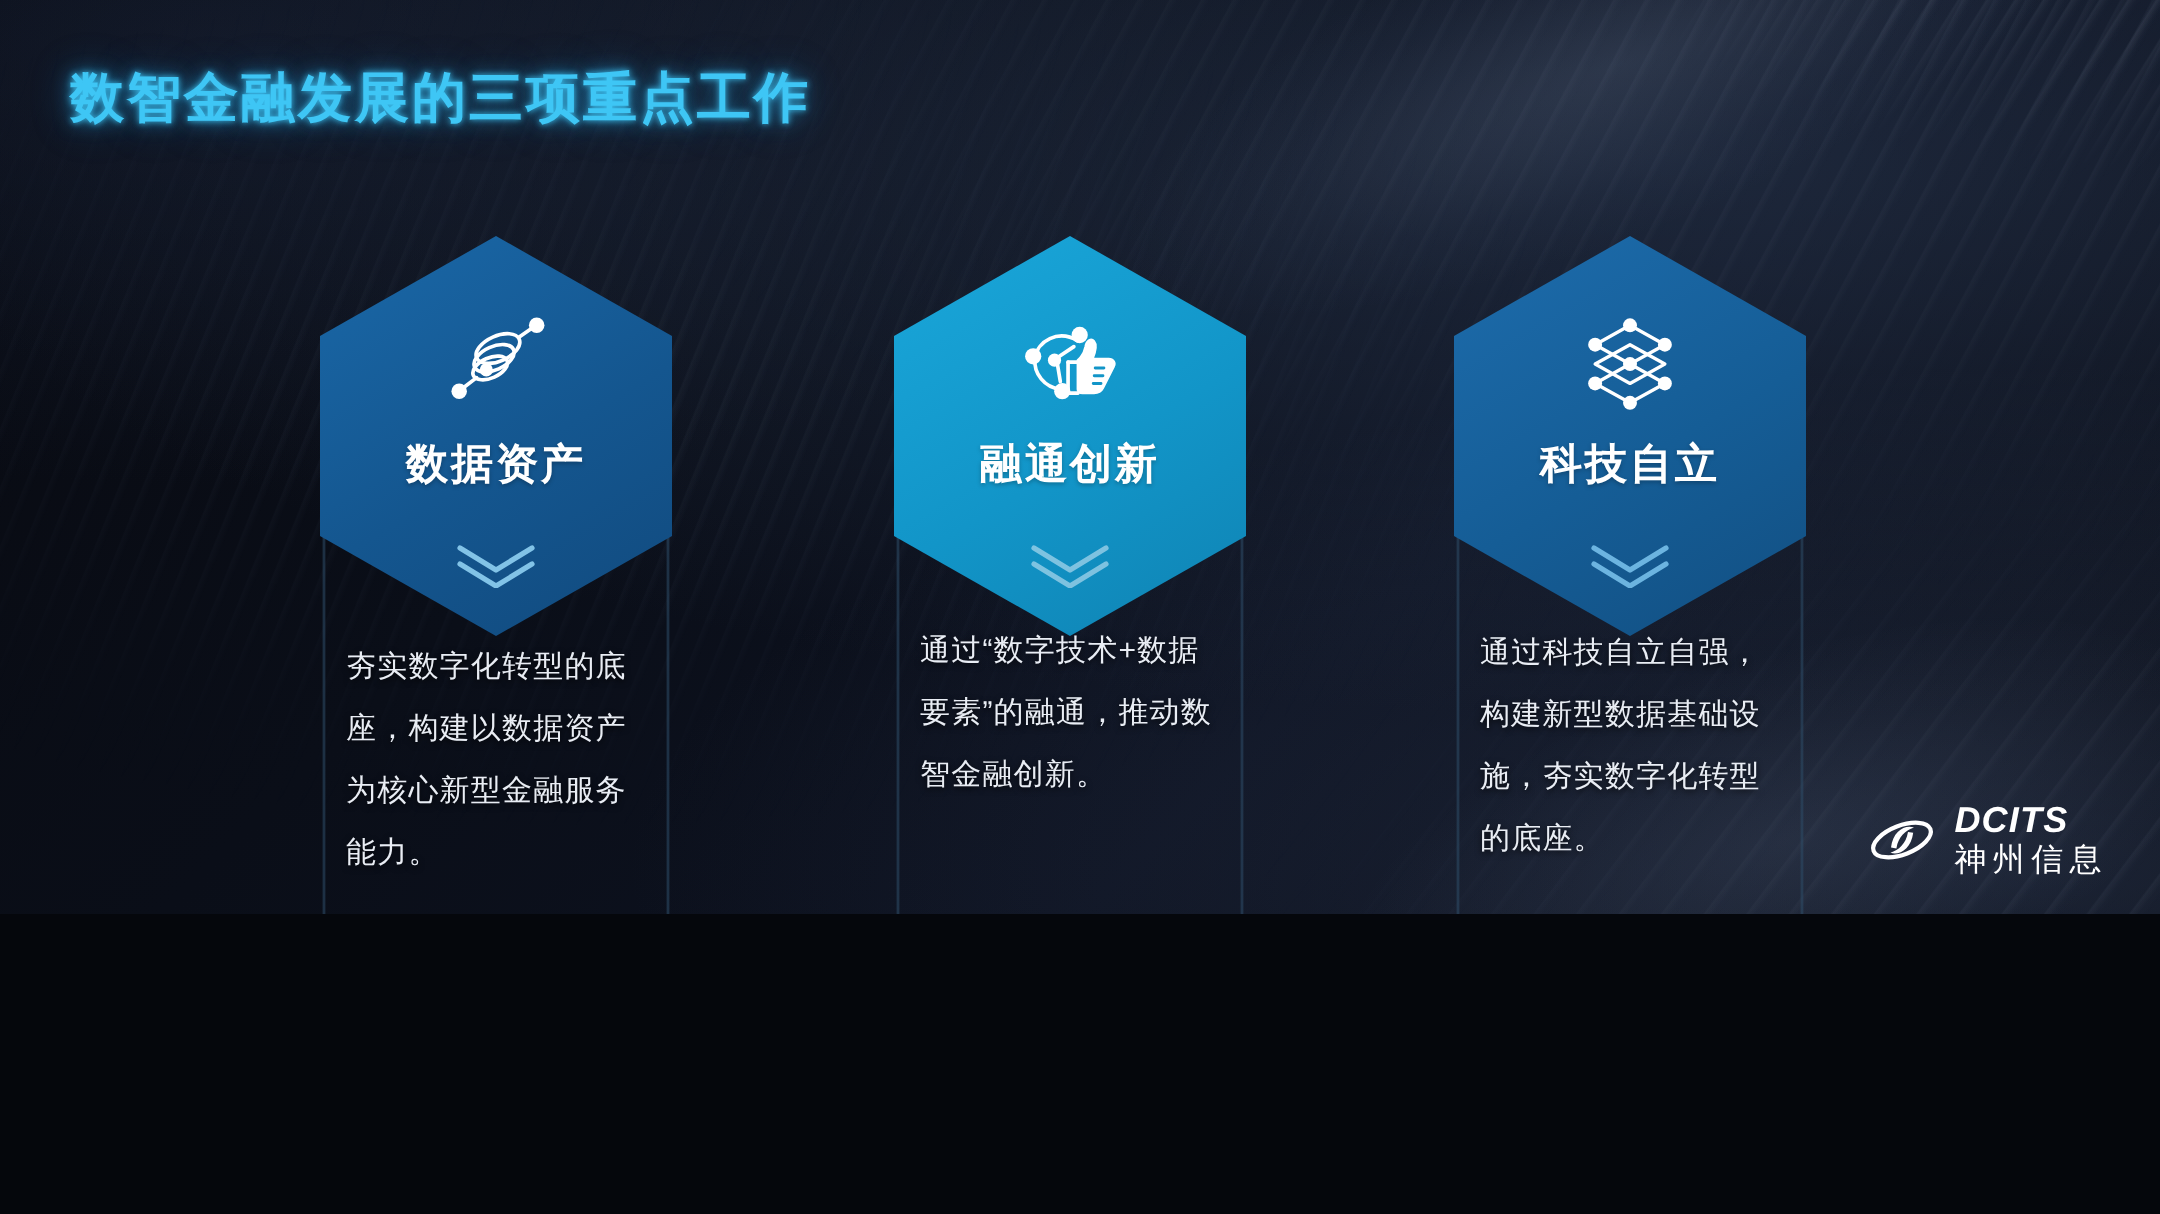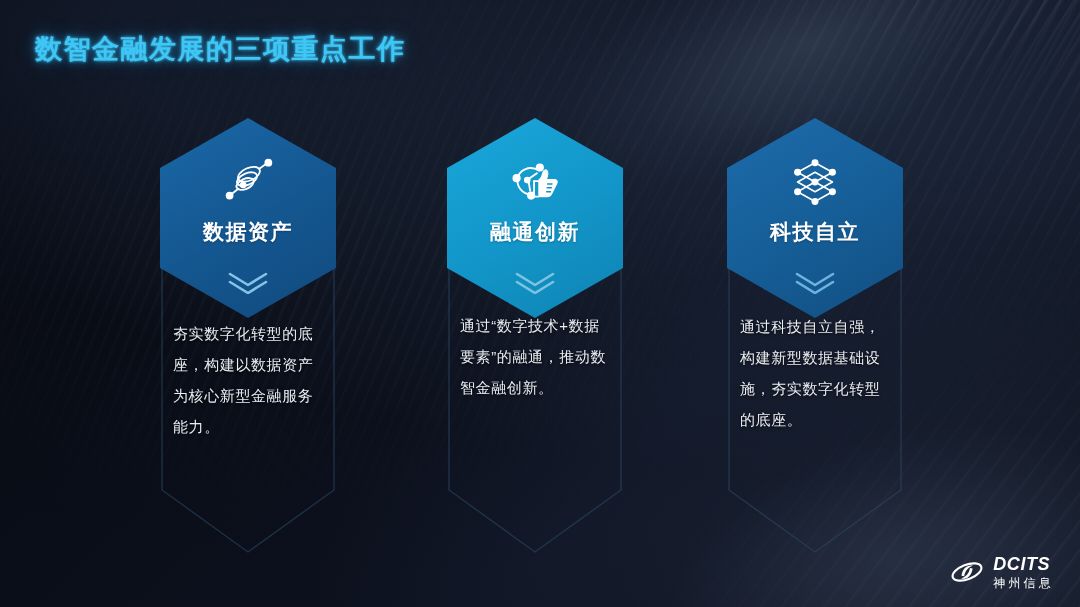--- a/index.html
+++ b/index.html
@@ -7,21 +7,21 @@
   html,body{
     width:1080px; height:607px;
     overflow:hidden;
     background:#05070c;
     font-family:"Liberation Sans","DejaVu Sans",sans-serif;
   }
 
   
   .slide{
     position:relative;
-    width:1080px; height:607px;
+    width:1080px; height:457px;
     overflow:hidden;
     background:
       radial-gradient(150% 110% at 78% 18%, rgba(42,56,80,.55) 0%, rgba(12,16,26,0) 55%),
       radial-gradient(120% 100% at 95% 95%, rgba(50,64,92,.45) 0%, rgba(10,13,22,0) 55%),
       radial-gradient(90% 80% at 10% 5%, rgba(20,28,46,.7) 0%, rgba(5,7,12,0) 60%),
       linear-gradient(135deg,#080a11 0%,#0a0e18 35%,#0d1220 65%,#070910 100%);
   }
 
   
   .streaks{
@@ -179,21 +179,21 @@
     right:26px; bottom:18px;
     display:flex; align-items:center; gap:9px;
   }
   .logo-mark{ width:34px; height:26px; }
   .logo-txt{ display:flex; flex-direction:column; line-height:1; }
   .logo-en{
     font-size:18px; font-weight:700; color:#ffffff;
     letter-spacing:.6px; font-style:italic;
   }
   .logo-cn{
-    font-size:12px; color:#ffffff;
+    font-size:16px; color:#ffffff;
     letter-spacing:3.2px; margin-top:4px;
   }
 </style>
 </head>
 <body>
 
 <div class="slide">
 
   <div class="streaks a"></div>
   <div class="streaks b"></div>

